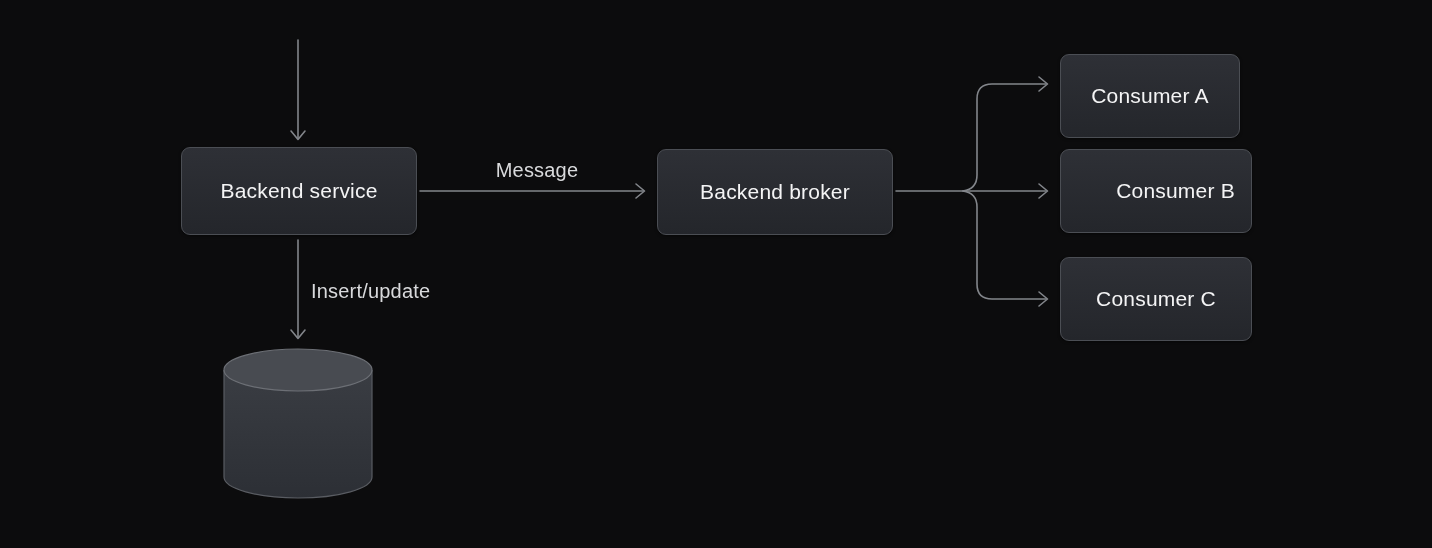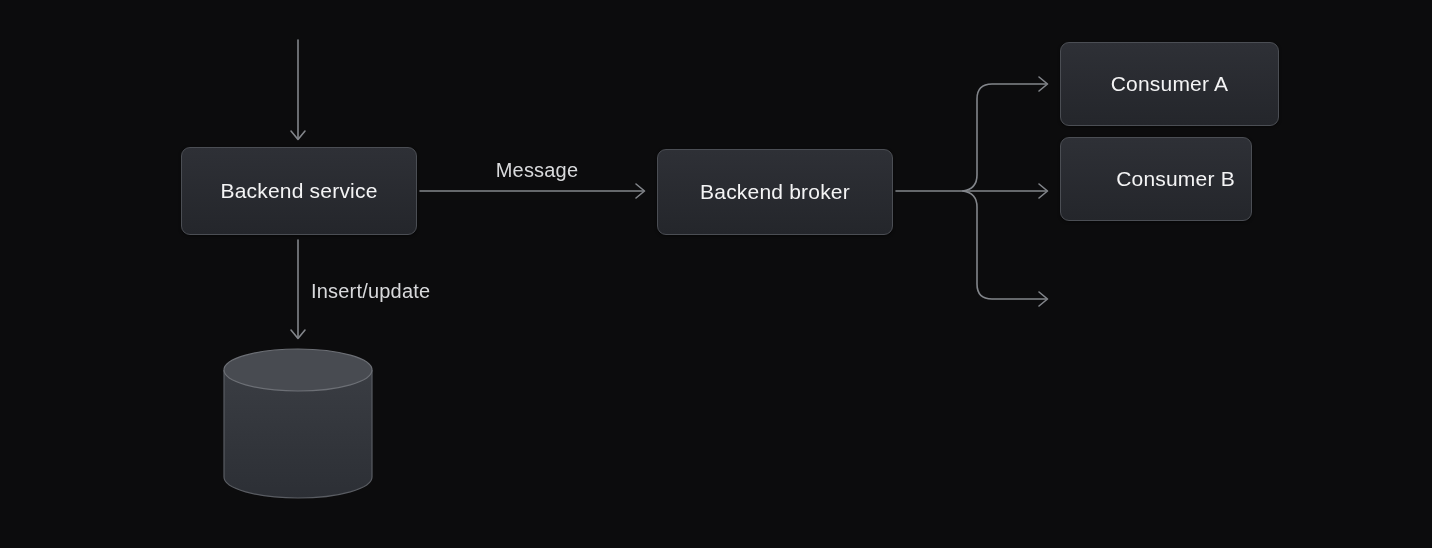--- a/index.html
+++ b/index.html
@@ -30,22 +30,22 @@
     border-radius: 9px;
     background: linear-gradient(180deg, var(--node-fill-top, #2e3036) 0%, var(--node-fill-bottom, #24262b) 100%);
     color: var(--node-text, #f4f4f5);
     font-size: 21px;
     letter-spacing: 0.2px;
     box-sizing: border-box;
     box-shadow: 0 1px 3px rgba(0,0,0,0.5);
   }
   .node-backend   { left: 181px; top: 147px; width: 236px; height: 88px; }
   .node-broker    { left: 657px; top: 149px; width: 236px; height: 86px; }
-  .node-consumer-a{ left: 1060px; top: 42px;  width: 219px; height: 84px; }
-  .node-consumer-b{ left: 1060px; top: 137px; width: 192px; height: 84px; padding-left: 39px; }
+  .node-consumer-a{ left: 1060px; top: 54px;  width: 180px; height: 84px; }
+  .node-consumer-b{ left: 1060px; top: 149px; width: 192px; height: 84px; padding-left: 39px; }
   .node-consumer-c{ left: 1060px; top: 257px; width: 192px; height: 84px; }
   .edge-label {
     position: absolute;
     color: var(--edge-label-text, #d9dadc);
     font-size: 20px;
     letter-spacing: 0.2px;
     white-space: nowrap;
   }
   .label-publish {
     left: 457px; top: 159px;
@@ -118,18 +118,21 @@
   </div>
 
   <div class="node node-consumer-a">
     <span>Consumer A</span>
   </div>
 
   <div class="node node-consumer-b">
     <span>Consumer B</span>
   </div>
 
+  <div class="node node-consumer-c">
+    <span>Consumer C</span>
+  </div>
 
   <div class="edge-label label-publish">Message</div>
 
   <div class="edge-label label-insert">Insert/update</div>
 
 </div>
 
 </body></html>

